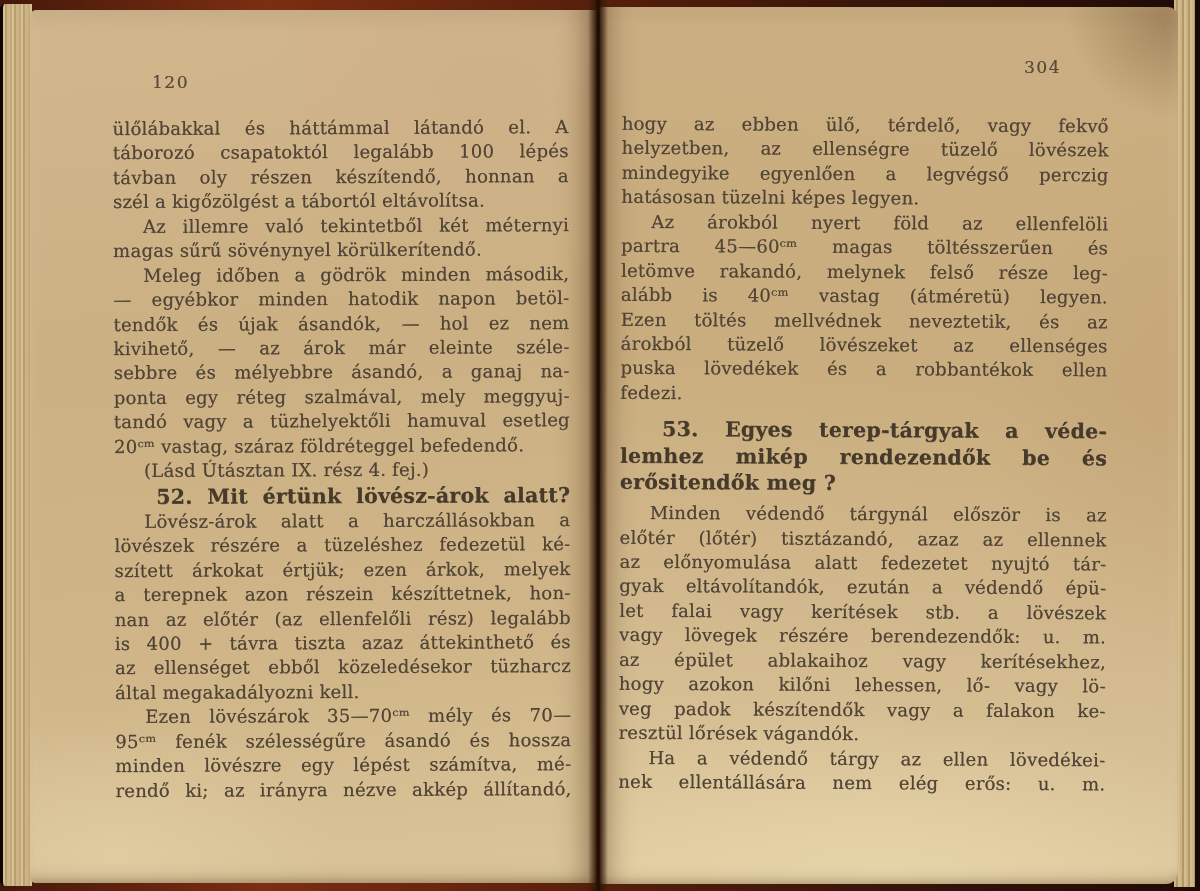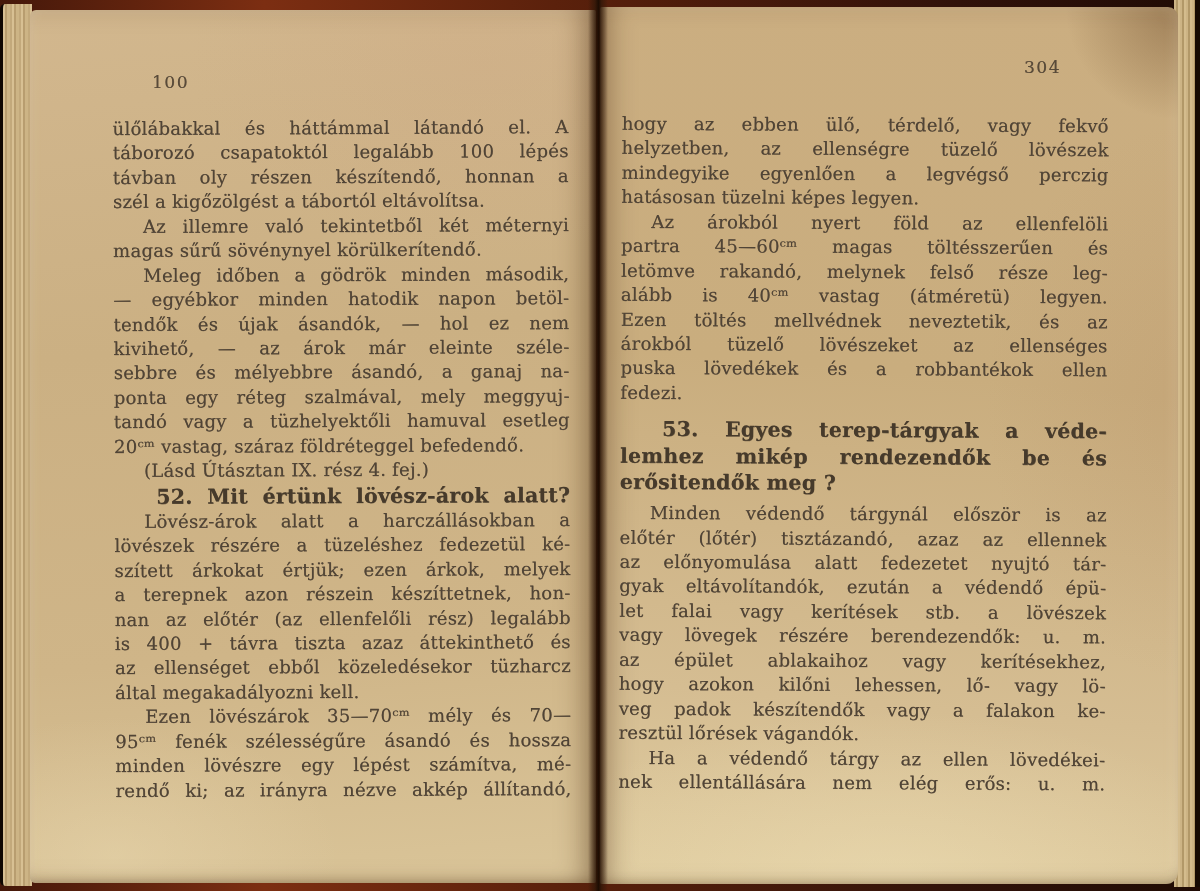--- a/index.html
+++ b/index.html
@@ -84,21 +84,21 @@
 </style>
 </head>
 <body>
 
 <div class="photo">
 
   <div class="edge-left"></div>
   <div class="edge-right"></div>
 
   <div class="page page-left">
-    <div class="pagenum pagenum-left">100</div>
+    <div class="pagenum pagenum-left">120</div>
     <div class="textcol textcol-left">
         <div class="ln">ülőlábakkal és háttámmal látandó el. A</div>
         <div class="ln">táborozó csapatoktól legalább 100 lépés</div>
         <div class="ln">távban oly részen készítendő, honnan a</div>
         <div class="ln end">szél a kigőzölgést a tábortól eltávolítsa.</div>
         <div class="ln ind">Az illemre való tekintetből két méternyi</div>
         <div class="ln end">magas sűrű sövénynyel körülkerítendő.</div>
         <div class="ln ind">Meleg időben a gödrök minden második,</div>
         <div class="ln">— egyébkor minden hatodik napon betöl-</div>
         <div class="ln">tendők és újak ásandók, — hol ez nem</div>

